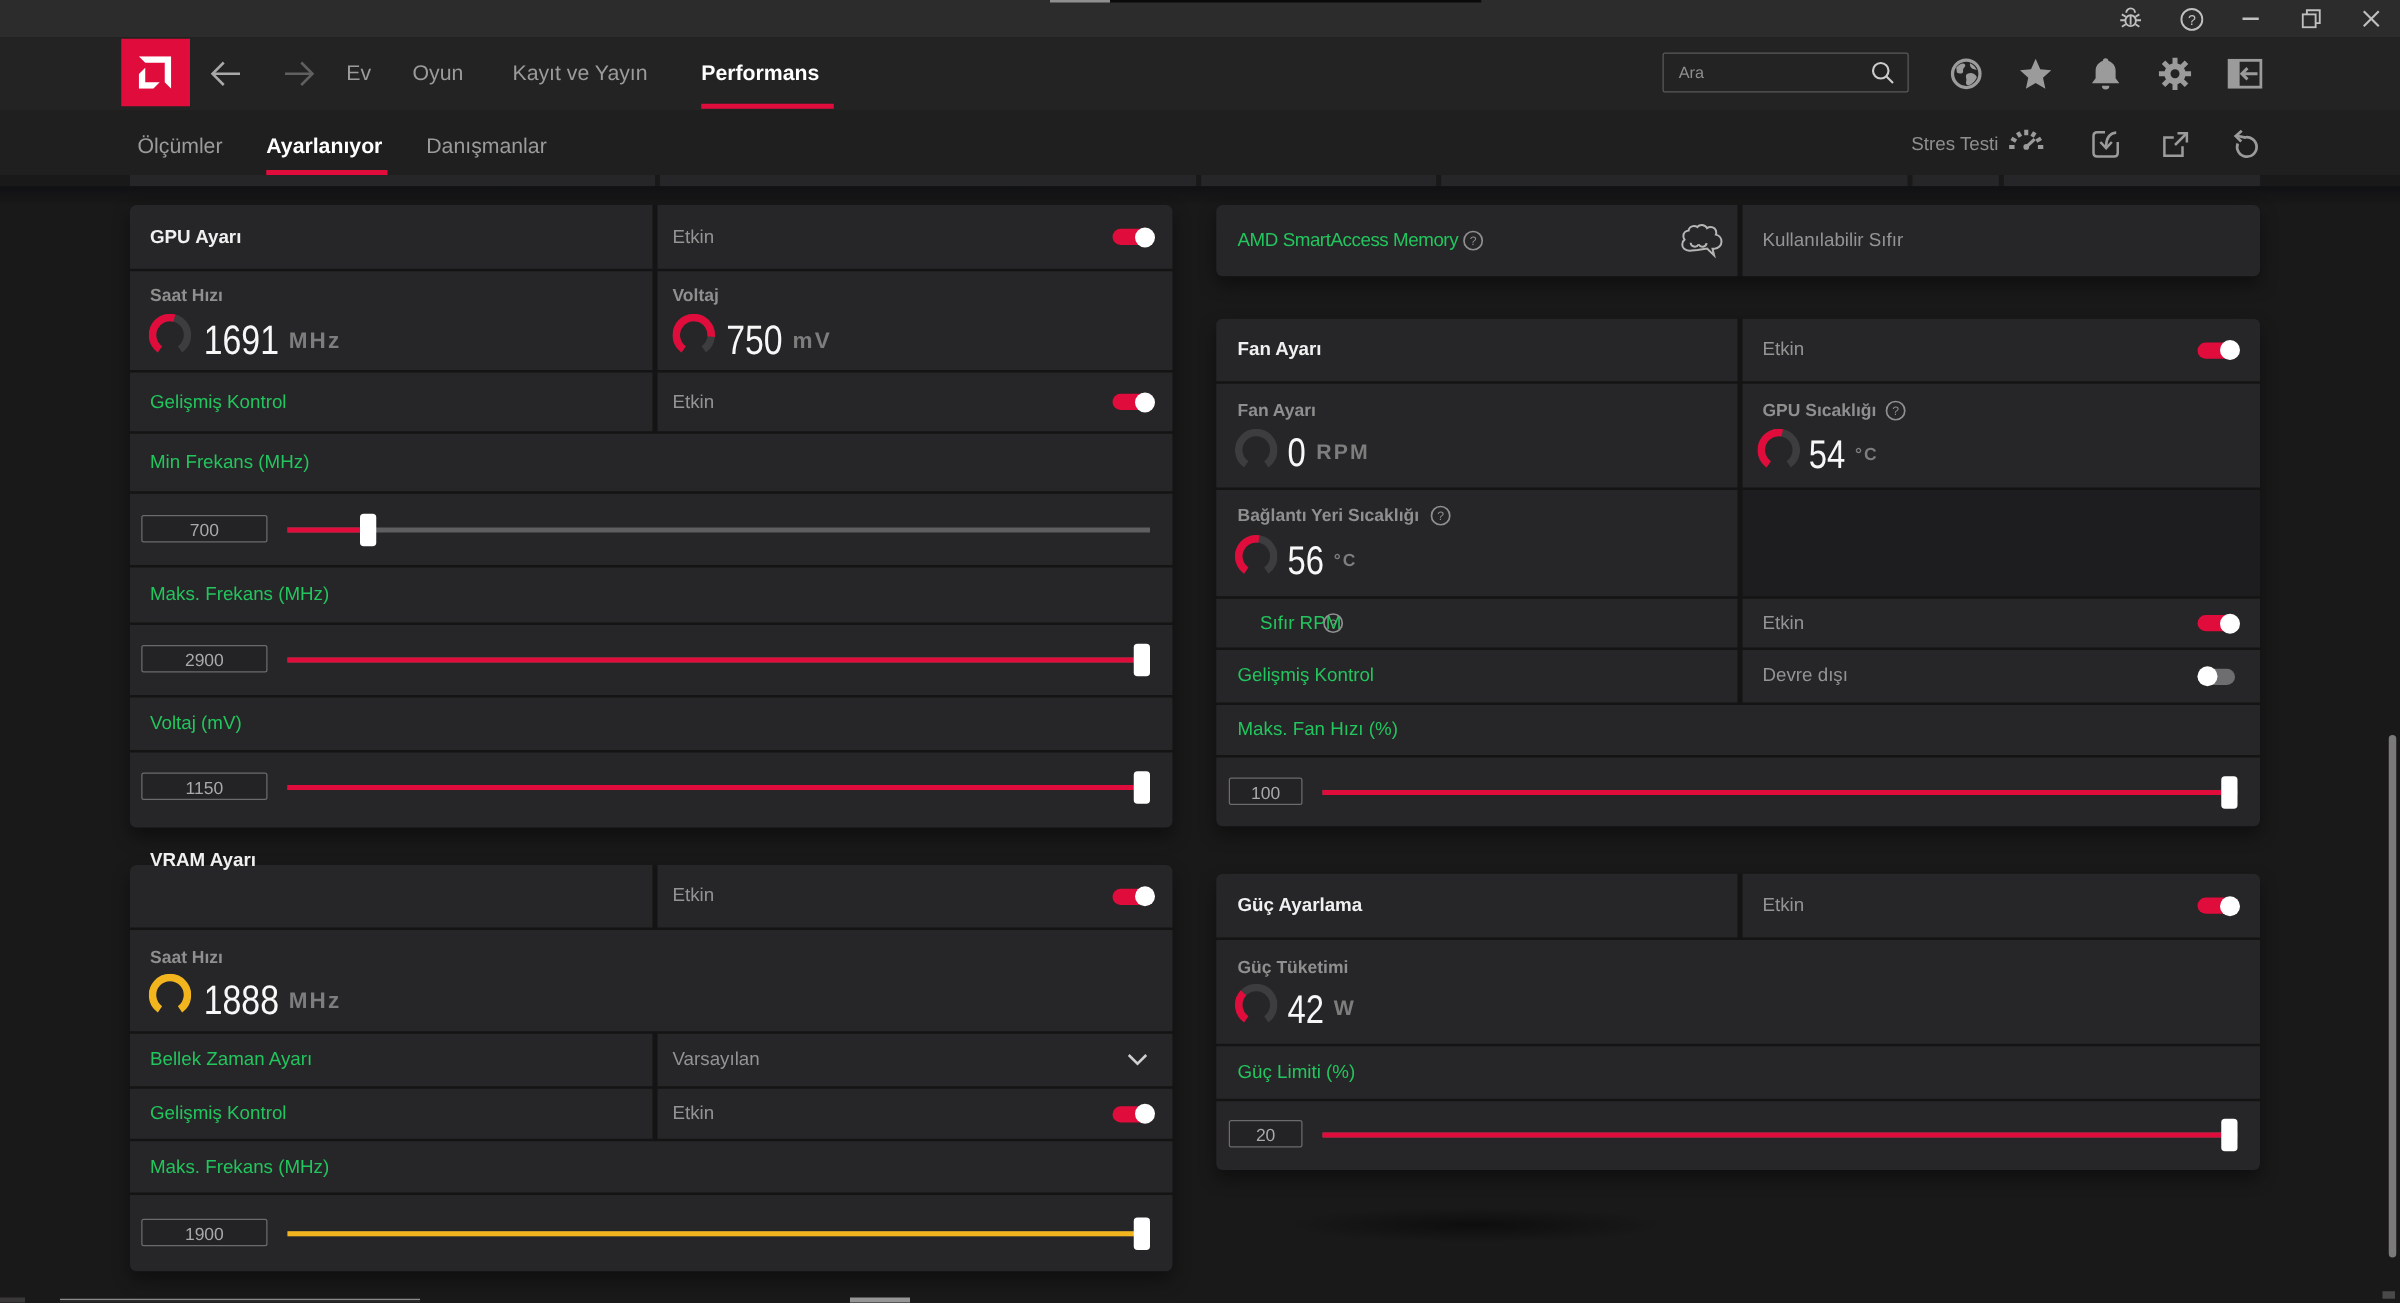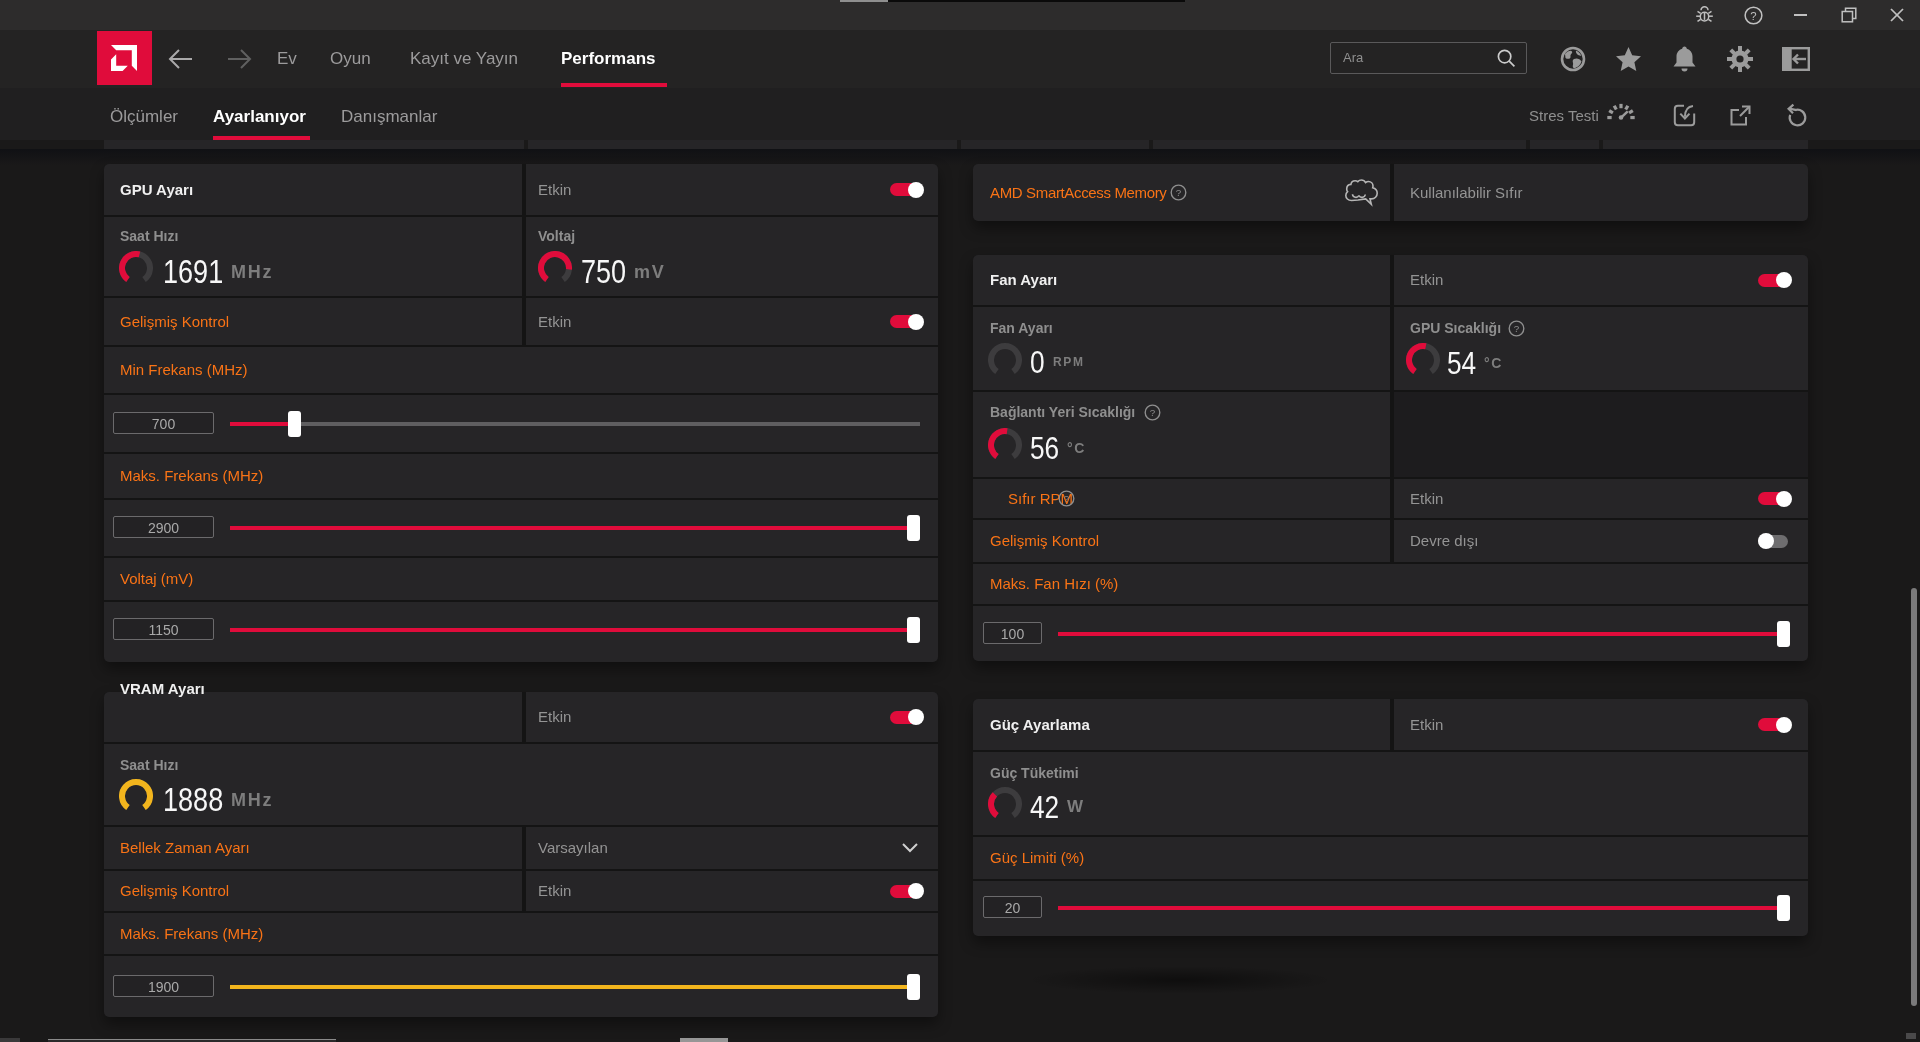--- a/index.html
+++ b/index.html
@@ -1,16 +1,16 @@
 <!DOCTYPE html>
 <html><head><meta charset="utf-8"><style>
 * {margin:0;padding:0;box-sizing:border-box}
 html,body {width:1920px;height:1042px;overflow:hidden;background:#1a1919;font-family:"Liberation Sans",sans-serif;}
 .abs {position:absolute}
-.t {position:absolute;font-size:15px;color:#f97316;white-space:nowrap}
+.t {position:absolute;font-size:15px;color:#22c55e;white-space:nowrap}
 .dim {color:#949494}
 .sub {font-size:14px;font-weight:bold;color:#8f8f8f}
 .hd {font-weight:bold;color:#f0f0f0}
 .num {color:#f7f7f7;transform:scaleX(0.82);transform-origin:0 50%;letter-spacing:0;white-space:nowrap}
 .unit {color:#7d7d7d;font-weight:bold;letter-spacing:1.7px;white-space:nowrap}
 .ibox {border:1px solid #6b6a6c;border-radius:2px;background:#232224;color:#a9a9a9;font-size:14px;text-align:center}
 .nav {position:absolute;font-size:17px;color:#9c9b9c;white-space:nowrap}
 </style></head><body>
 <div class="abs" style="left:0px;top:0px;width:1920px;height:30px;background:#2d2c2c"></div>
 <div class="abs" style="left:0px;top:30px;width:1920px;height:58px;background:#242323"></div>
@@ -249,21 +249,21 @@
 <div class="abs" style="left:973px;top:606px;width:835px;height:55px;background:#262527;border-radius:0 0 5px 5px"></div>
 <div class="t hd" style="left:990px;top:255px;height:50px;line-height:50px;">Fan Ayarı</div>
 <div class="t dim" style="left:1410px;top:255px;height:50px;line-height:50px;">Etkin</div>
 <div class="abs" style="left:1758px;top:273.5px;width:30px;height:13px;border-radius:7px;background:#e00c3b"></div>
 <div class="abs" style="left:1776px;top:272px;width:16px;height:16px;border-radius:50%;background:#fff"></div>
 <div class="abs sub" style="left:990px;top:316px;height:24px;line-height:24px;">Fan Ayarı</div>
 <svg class="abs" style="left:988.0px;top:343.0px" width="34" height="34" viewBox="0 0 34 34">
     <path d="M 8.97 28.47 A 14.0 14.0 0 1 1 25.03 28.47" fill="none" stroke="#3d3c3e" stroke-width="6"></path>
   </svg>
 <div class="abs num" style="left:1030px;top:340px;height:44px;line-height:44px;font-size:32px">0</div>
-<div class="abs unit" style="left:1053px;top:340px;height:44px;line-height:44px;font-size:12px">RPM</div>
+<div class="abs unit" style="left:1053px;top:340px;height:44px;line-height:44px;font-size:17px">RPM</div>
 <div class="abs sub" style="left:1410px;top:316px;height:24px;line-height:24px;">GPU Sıcaklığı</div>
 <svg class="abs" style="left:1507.5px;top:319.5px" width="17.0" height="17.0" viewBox="0 0 20 20">
 <circle cx="10" cy="10" r="8.6" fill="none" stroke="#8f8f8f" stroke-width="1.6"></circle>
 <text x="10" y="14.2" font-size="11.5" fill="#8f8f8f" text-anchor="middle" font-family="Liberation Sans">?</text>
   </svg>
 <svg class="abs" style="left:1406.0px;top:343.0px" width="34" height="34" viewBox="0 0 34 34">
     <path d="M 8.97 28.47 A 14.0 14.0 0 1 1 25.03 28.47" fill="none" stroke="#3d3c3e" stroke-width="6"></path>
     <path d="M 8.97 28.47 A 14.0 14.0 0 0 1 19.82 3.29" fill="none" stroke="#e00c3b" stroke-width="6"></path>
   </svg>
 <div class="abs num" style="left:1447px;top:341px;height:44px;line-height:44px;font-size:32px">54</div>

